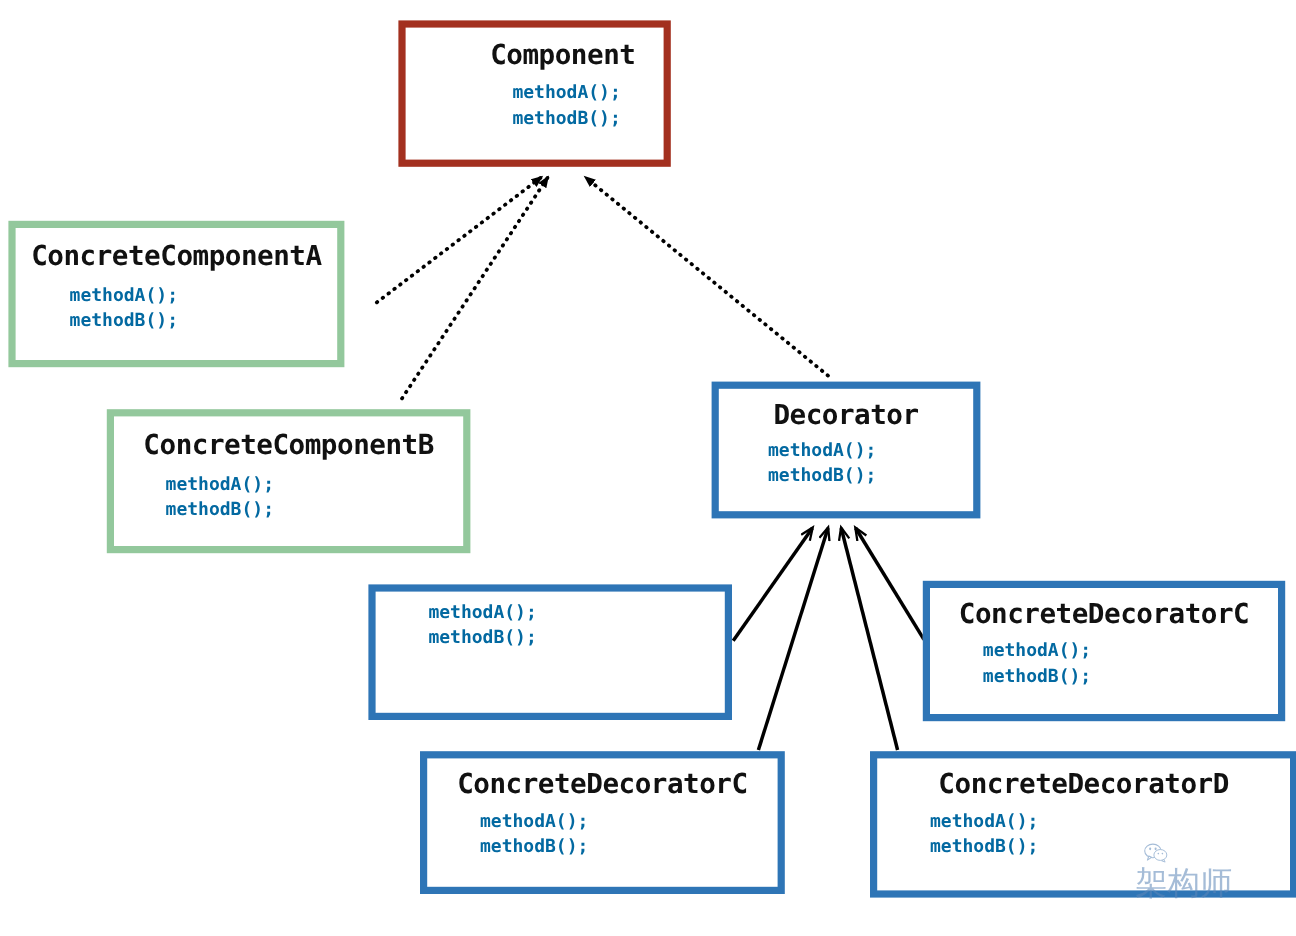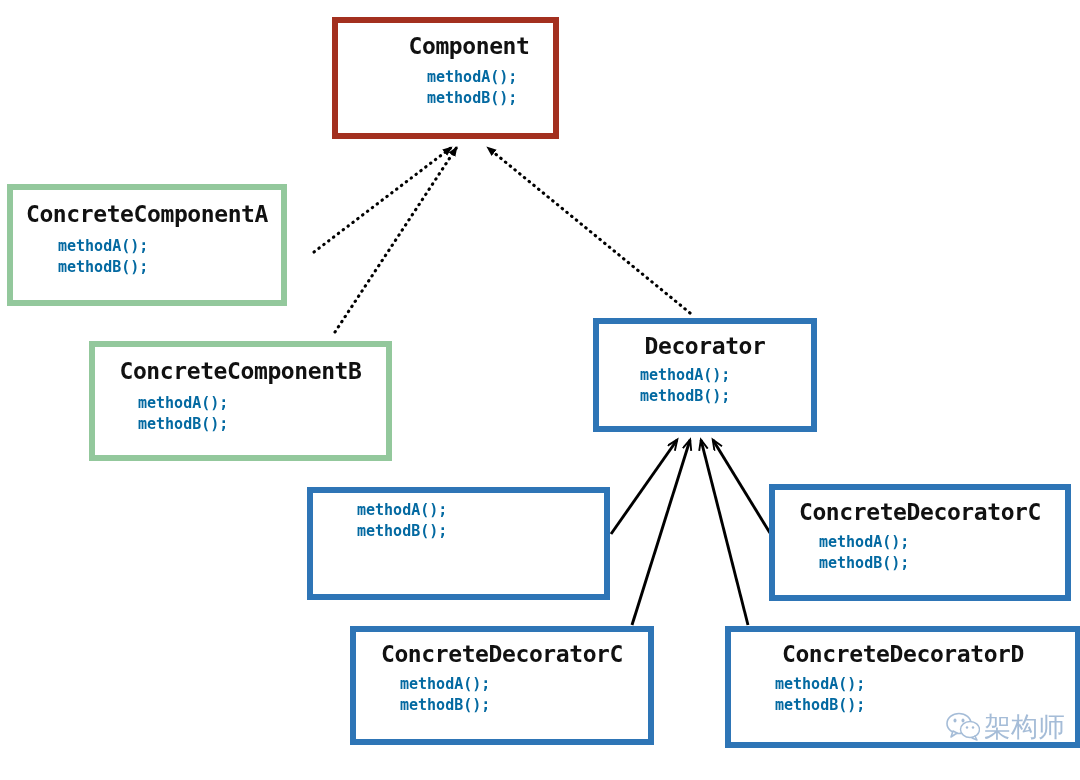--- a/index.html
+++ b/index.html
@@ -81,22 +81,23 @@
   #watermark {
     position: absolute;
     left: 946px;
     top: 702px;
     width: 130px;
     height: 48px;
     z-index: 5;
     opacity: 0.55;
     pointer-events: none;
     display: flex;
-    align-items: center;
+    align-items: flex-start;
     gap: 4px;
+    flex-direction: column;
   }
   #watermark .wm-text {
     font-family: "DejaVu Sans", sans-serif;
     font-size: 27px;
     color: #5c87b8;
     letter-spacing: 0px;
     line-height: 1;
   }
 </style>
 </head>

